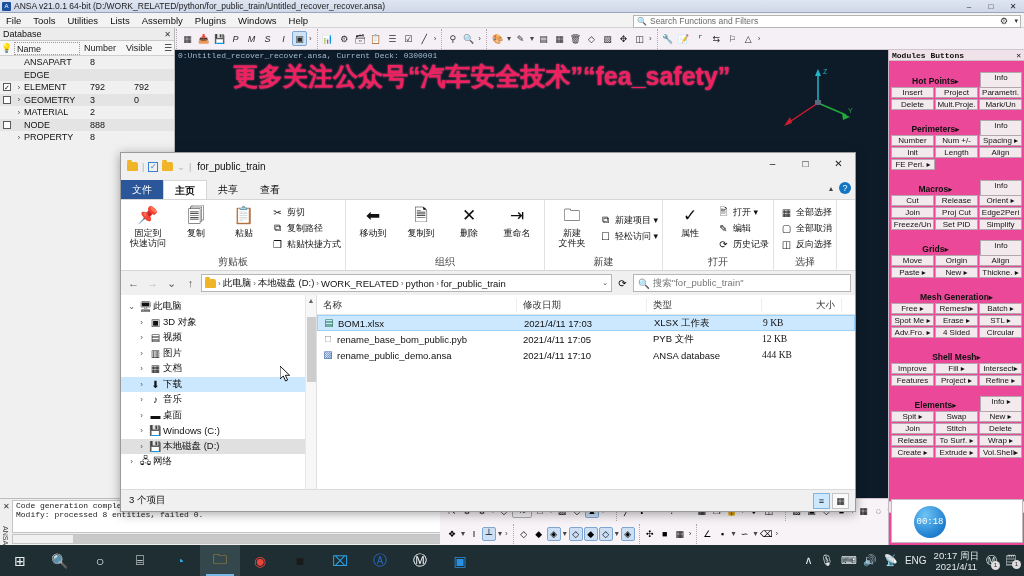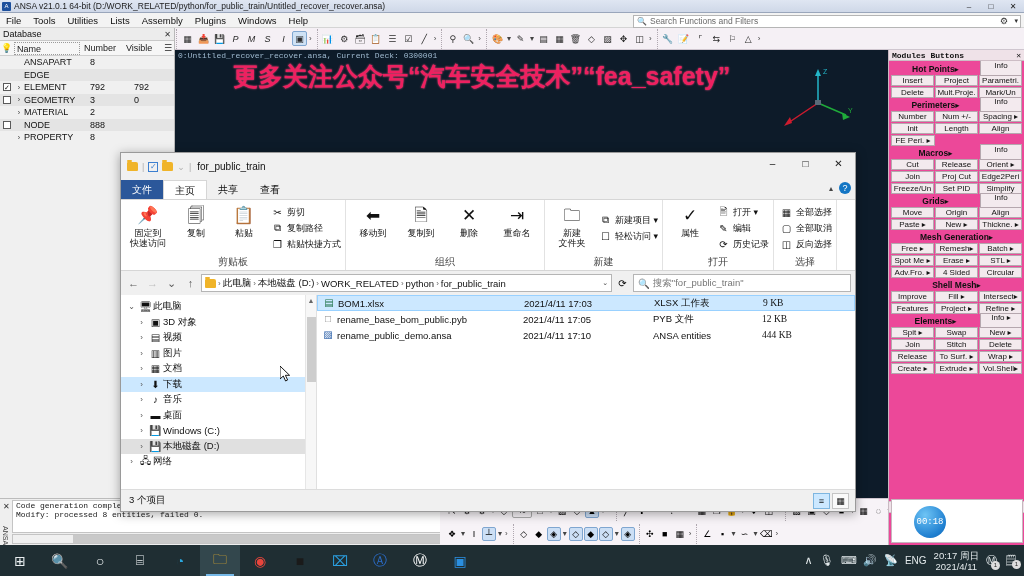--- a/index.html
+++ b/index.html
@@ -154,21 +154,21 @@
     font-size:8px; color:#111;
   }
   .rp-head{
     height:11px; background:#efe2e8; border-bottom:1px solid #cdbdc5;
     font-family:"Liberation Mono","DejaVu Sans Mono",monospace;
     font-size:8px; padding-left:3px; line-height:11px; position:relative; font-weight:bold;
   }
   .rp-head .x{ position:absolute; right:3px; top:0; font-weight:normal;}
   .rp-body{ padding:1px 2px; }
   .sec-title{
-    display:flex; align-items:center; height:12px; margin-top:1px;
+    display:flex; align-items:center; height:12px; margin-top:13px;
   }
   .sec-title .t{ flex:1; text-align:center; font-weight:bold; font-size:8.5px;}
   .sec-title .info{
     width:42px;height:18px;border:1px solid #b5a7ae;background:#f3eaee;
     text-align:center; line-height:10px; font-size:8px;
   }
   .btn-row{ display:flex; gap:1px; margin-bottom:1px; }
   .mbtn{
     flex:1; height:11px; border:1px solid #b5a7ae; background:#f3eaee;
     font-size:8px; text-align:center; line-height:10px; white-space:nowrap; overflow:hidden;
@@ -208,21 +208,21 @@
   .ck-ico{ width:10px;height:10px;border:1px solid #3c7fd0; color:#3c7fd0; font-size:8px;
            line-height:8px; text-align:center;}
   .ex-path{ font-size:10px; color:#111; margin-left:6px;}
   .ex-winbtns{ position:absolute; right:0; top:0; display:flex;}
   .ex-winbtns div{ width:33px; height:21px; display:flex; align-items:center; justify-content:center;
                    font-size:10px; color:#222;}
 
   .ex-tabs{ height:19px; background:#f0f0f0; display:flex; align-items:flex-end; position:relative;}
   .ex-tab{ height:19px; padding:0 11px; font-size:10px; line-height:19px; color:#111;}
   .ex-tab.file{ background:#2b579a; color:#fff; }
-  .ex-tab.active{ background:#fff; border:1px solid #d6d6d6; border-bottom:none;}
+  .ex-tab.active{ background:#fff; border:1px solid #d6d6d6; border-bottom:none;font-weight:bold;}
   .ex-help{ position:absolute; right:4px; top:2px; display:flex; align-items:center; gap:6px;}
   .ex-help .caret{ font-size:8px; color:#444;}
   .ex-help .q{ width:12px;height:12px;border-radius:50%;background:#1275c4;color:#fff;
                font-size:9px; line-height:12px; text-align:center;}
 
   .ribbon{
     height:72px; background:#fff; border-top:1px solid #d6d6d6; border-bottom:1px solid #d6d6d6;
     display:flex; position:relative;
   }
   .rgroup{ border-right:1px solid #e2e2e2; padding:2px 4px 0 4px; position:relative; display:flex; flex-direction:column;}
@@ -962,20 +962,26 @@
               <span>网络</span>
             </div>
           </div>
         <div class="tree-sb">
           <div class="ar">▲</div>
           <div class="th"></div>
           <div class="ar" style="position:absolute;bottom:0;width:100%;">▼</div>
         </div>
       </div>
       <div class="ex-list">
+        <div class="lst-head">
+          <div class="col-name">名称</div>
+          <div class="col-date">修改日期</div>
+          <div class="col-type">类型</div>
+          <div class="col-size">大小</div>
+        </div>
         <div id="filelist">
             <div class="lrow sel">
               <span class="c1">
                 <span class="fico" style="color:#1d7044">▤</span>
                 <span>BOM1.xlsx</span>
               </span>
               <span class="c2">2021/4/11 17:03</span>
               <span class="c3">XLSX 工作表</span>
               <span class="c4">9 KB</span>
             </div>
@@ -987,21 +993,21 @@
               <span class="c2">2021/4/11 17:05</span>
               <span class="c3">PYB 文件</span>
               <span class="c4">12 KB</span>
             </div>
             <div class="lrow">
               <span class="c1">
                 <span class="fico" style="color:#2a5fa8">▨</span>
                 <span>rename_public_demo.ansa</span>
               </span>
               <span class="c2">2021/4/11 17:10</span>
-              <span class="c3">ANSA entities</span>
+              <span class="c3">ANSA database</span>
               <span class="c4">444 KB</span>
             </div>
           </div>
       </div>
     </div>
 
     <div class="ex-status">
       <span>3 个项目</span>
       <span class="views">
         <span class="vb on">≡</span>

